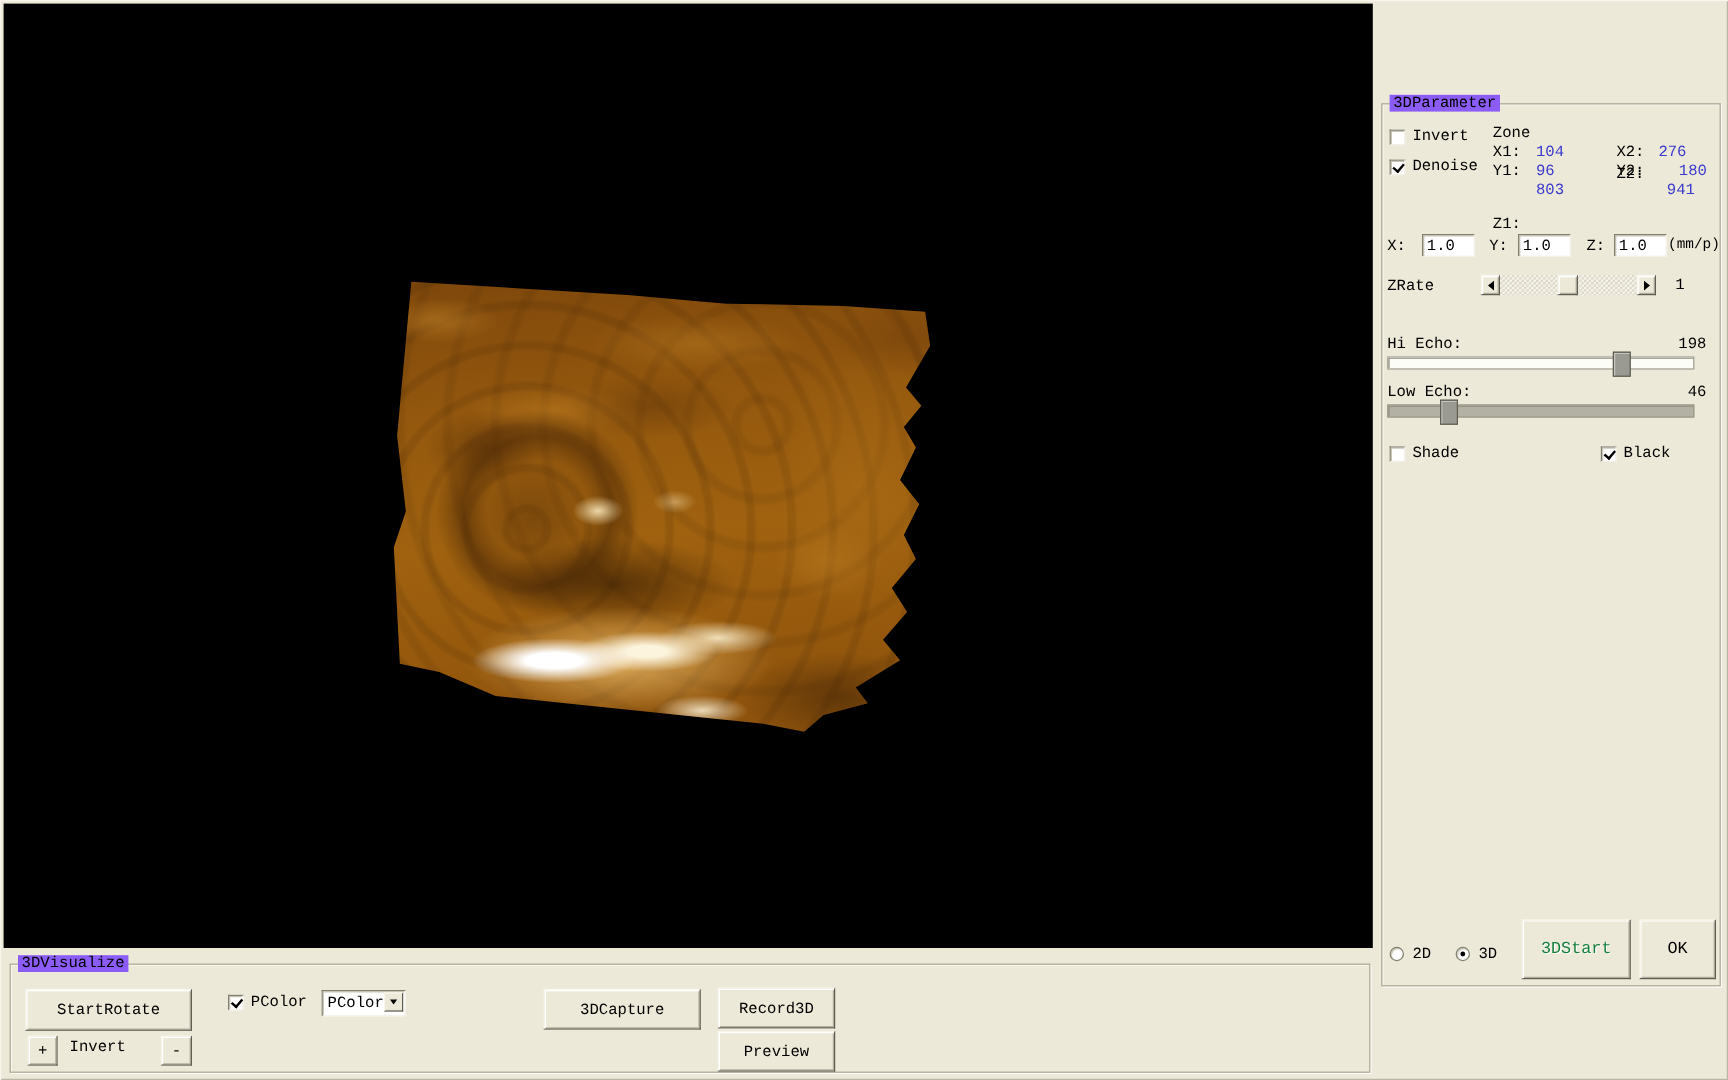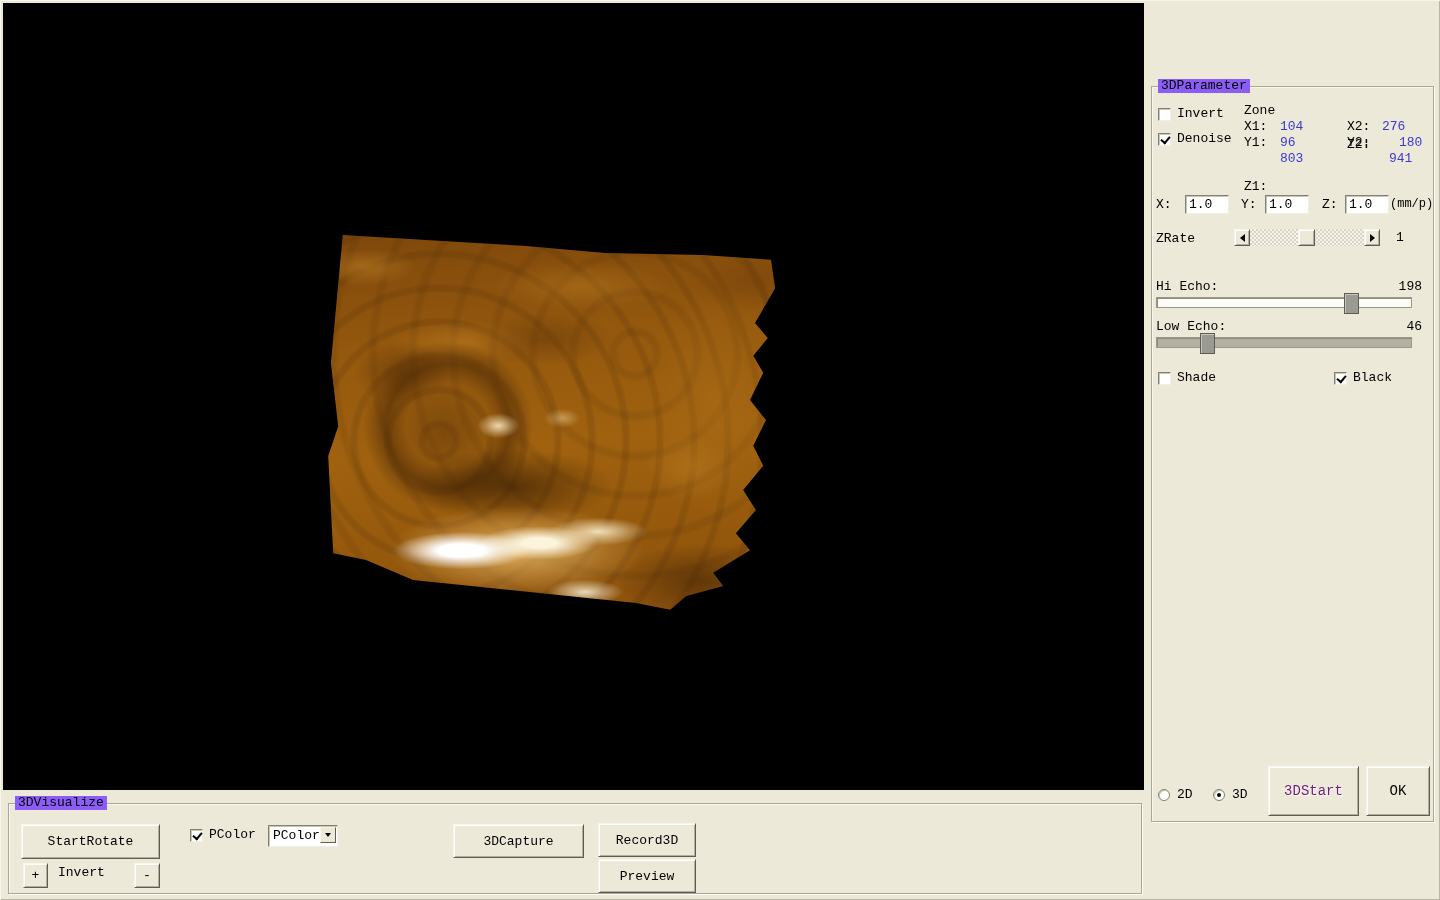--- a/index.html
+++ b/index.html
@@ -38,21 +38,21 @@
       repeating-radial-gradient(circle at 68% 32%, rgba(0,0,0,0) 0 16px, rgba(70,38,6,.12) 20px 24px, rgba(0,0,0,0) 28px 40px),
       repeating-radial-gradient(circle at 25% 55%, rgba(0,0,0,0) 0 12px, rgba(60,32,5,.14) 15px 19px, rgba(0,0,0,0) 22px 34px),
       linear-gradient(175deg,#7e470b 0%,#95590e 30%,#a0620f 55%,#975a0d 75%,#8a500c 100%);}
 
   
   .groupbox{position:absolute;border:1px solid #aaa795;box-shadow:1px 1px 0 rgba(255,255,255,.85), inset 1px 1px 0 rgba(255,255,255,.6);}
   .grouplabel{position:absolute;top:-8px;left:6px;background:#8b5cf6;padding:0 3px;font-size:13px;line-height:14px;white-space:nowrap;}
   .btn{position:absolute;background:#ece9d8;border:1px solid;border-color:#f7f5ec #5f5d52 #5f5d52 #f7f5ec;
        box-shadow:inset 1px 1px 0 #ffffff, inset -1px -1px 0 #b2af9e;
        display:flex;align-items:center;justify-content:center;font-size:13px;cursor:default;white-space:nowrap;}
-  .btn.disabled{color:#701a75;text-shadow:1px 1px 0 #fff;}
+  .btn.disabled{color:#15803d;text-shadow:1px 1px 0 #fff;}
   .edit{position:absolute;background:#fff;border:1px solid;border-color:#82806f #f2f0e6 #f2f0e6 #82806f;
         box-shadow:inset 1px 1px 0 #c9c6b6;font:13px "Liberation Mono","DejaVu Sans Mono",monospace;
         padding:1px 3px;box-sizing:border-box;outline:none;}
   .label{position:absolute;font-size:13px;line-height:14px;white-space:nowrap;}
   .bluev{color:#3a3acd;}
   .checkbox{position:absolute;width:13px;height:13px;background:#fff;border:1px solid;box-sizing:border-box;
             border-color:#82806f #f2f0e6 #f2f0e6 #82806f;box-shadow:inset 1px 1px 0 #c9c6b6;}
   .checkbox.checked::after{content:"";position:absolute;left:2px;top:2px;width:7px;height:4px;
             border-left:2px solid #000;border-bottom:2px solid #000;transform:rotate(-50deg);}
   .radio{position:absolute;width:12px;height:12px;border-radius:50%;background:#fff;box-sizing:border-box;

